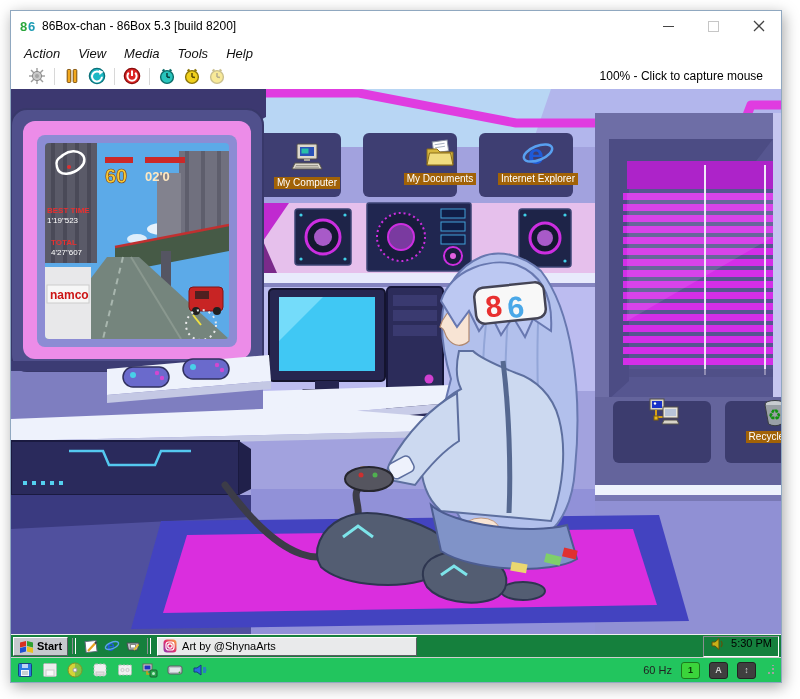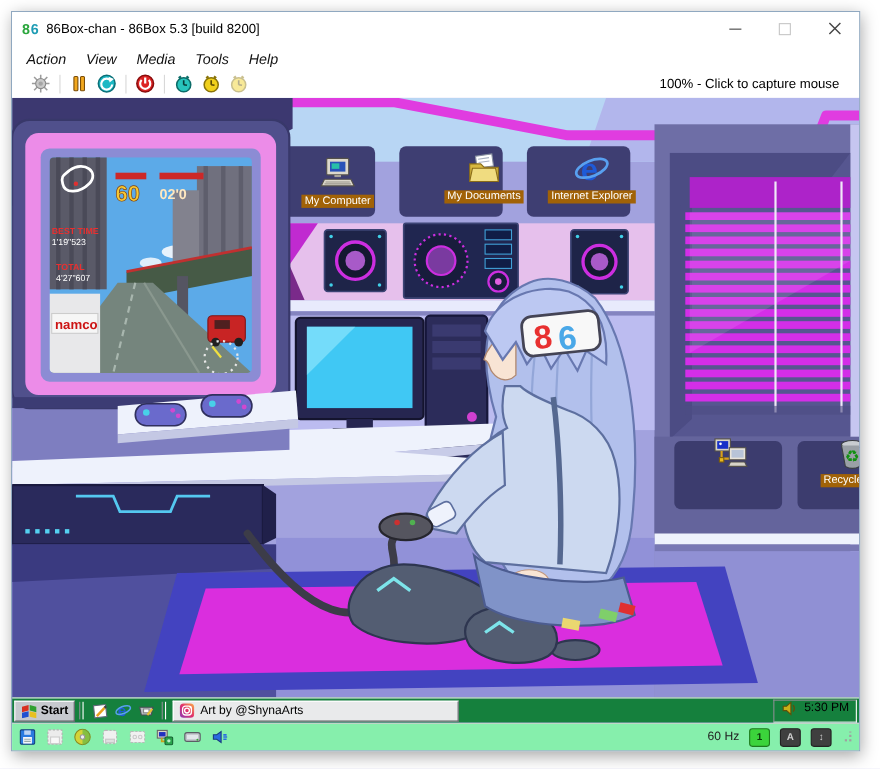--- a/index.html
+++ b/index.html
@@ -37,21 +37,21 @@
           border-right:1px solid #5a5e62;border-bottom:1px solid #5a5e62;background:#c6c9ce;}
   .start-btn{height:19px;display:flex;align-items:center;gap:3px;padding:0 5px;font-size:11px;font-weight:bold;color:#000;}
   .groove{width:2px;height:16px;border-left:1px solid #8a8e92;border-right:1px solid #fff;margin:0 4px;}
   .ql{width:21px;height:19px;display:flex;align-items:center;justify-content:center;}
   .task-btn{height:19px;width:260px;display:flex;align-items:center;gap:5px;padding:0 5px;
             font-size:11px;color:#000;background:#e9eaeb;margin-left:2px;}
   .tray{margin-left:auto;height:19px;display:flex;align-items:flex-start;gap:5px;padding:0 6px;
         border-top:1px solid #8a8e92;border-left:1px solid #8a8e92;
         border-bottom:1px solid #fff;border-right:1px solid #fff;font-size:11px;color:#000;}
   
-  .statusbar{height:24px;background:#86efac;border-top:1px solid #cfcfcf;display:flex;
+  .statusbar{height:24px;background:#22c55e;border-top:1px solid #cfcfcf;display:flex;
              align-items:center;padding:0 6px;gap:9px;}
   .sb-spacer{flex:1 1 auto;}
   .refresh{font-size:11px;color:#222;}
   .led{width:17px;height:15px;border-radius:3px;display:flex;align-items:center;justify-content:center;
        font-size:9px;font-weight:bold;}
   .led-on{background:#3bd43b;border:1px solid #1d7a1d;color:#0a3a0a;}
   .led-off{background:#3f3f3f;border:1px solid #222;color:#cfcfcf;}
 </style>
 </head>
 <body>

